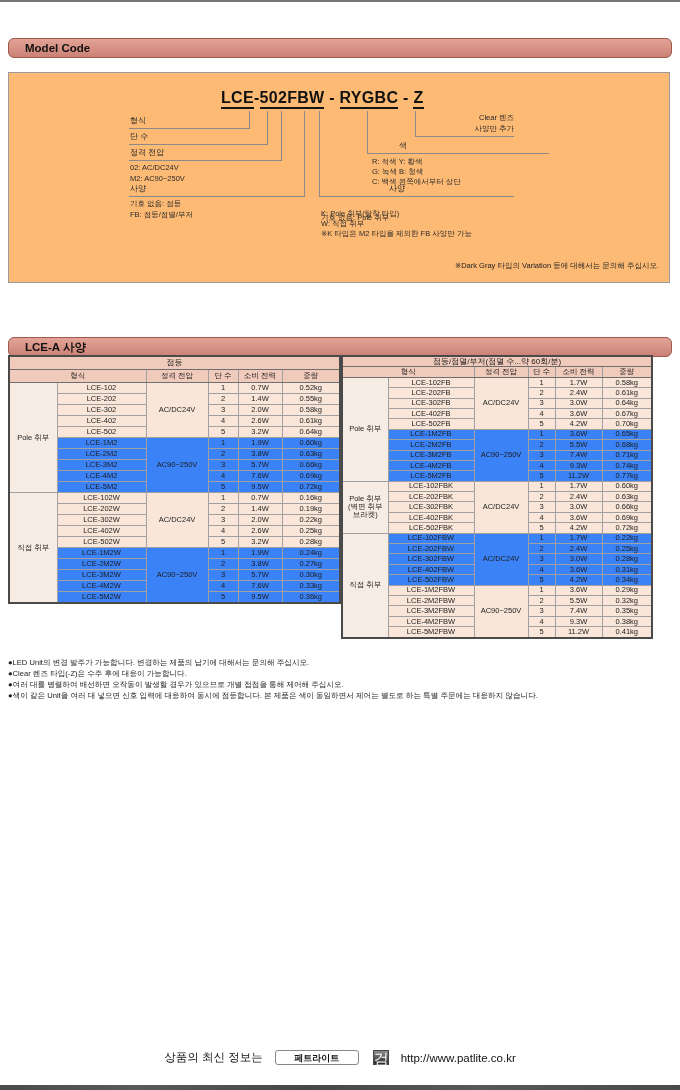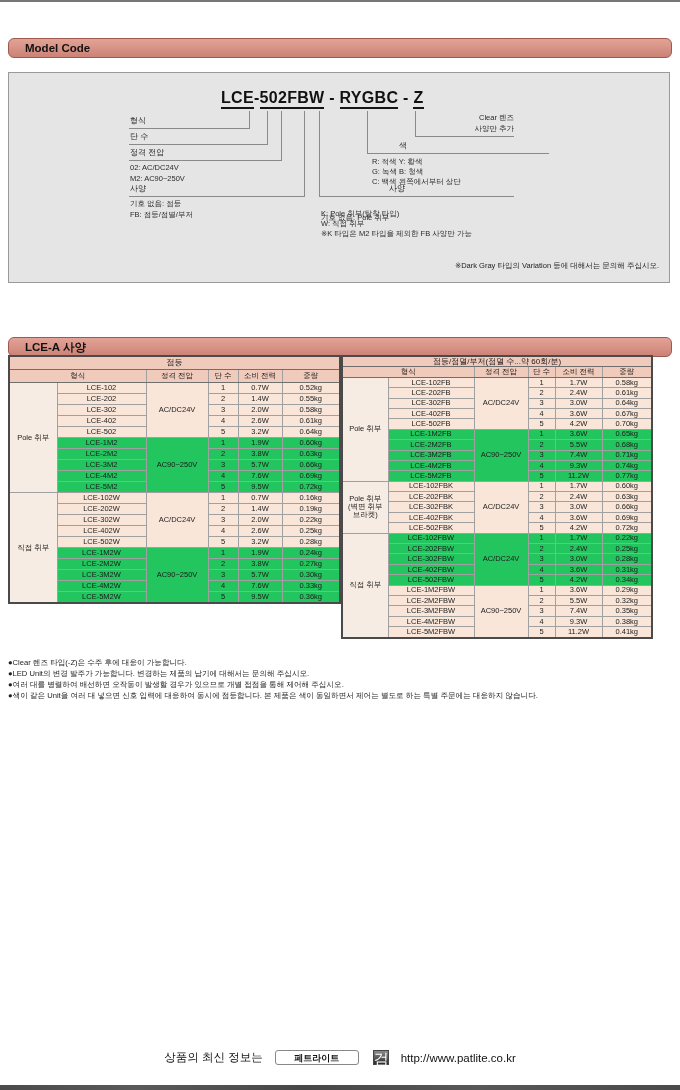--- a/index.html
+++ b/index.html
@@ -16,34 +16,34 @@
         background:linear-gradient(#e4a honors,#cc8276);
         background:linear-gradient(#e2a añ96,#cc8276);
         background:linear-gradient(#e2a396,#cc8276);
         border:1px solid #9e584c;box-sizing:border-box;
         font-size:11.5px;font-weight:bold;color:#111;line-height:18px;padding-left:16px;}
   #bar-model{top:38px;}
   #bar-spec{top:337px;}
 
   
   #diagram{position:absolute;left:8px;top:72px;width:662px;height:211px;
-        border:1px solid #9a9a9a;box-sizing:border-box;background:#e5e5e5;}
+        border:1px solid #9a9a9a;box-sizing:border-box;background:#fdba74;}
   #code-title{position:absolute;left:212px;top:16px;font-size:16px;font-weight:bold;
         letter-spacing:0.3px;white-space:pre;color:#111;}
   #code-title .seg{padding-bottom:1px;}
   #code-title .seg.u{border-bottom:2px solid #151515;}
   .dlabel{position:absolute;font-size:8px;color:#2a2a2a;white-space:pre;line-height:10px;}
   .dsmall{position:absolute;font-size:7.5px;color:#2a2a2a;white-space:pre;line-height:10.5px;}
   .hline{position:absolute;height:1px;background:#8a8a8a;}
   .vline{position:absolute;width:1px;background:#8a8a8a;}
   #diagram-note{position:absolute;right:10px;top:188px;font-size:7.5px;color:#222;}
 
   
   .spec-table{position:absolute;top:355px;border-collapse:collapse;table-layout:fixed;
-        border:2px solid #4a4a4a;background:#22c55e;}
+        border:2px solid #4a4a4a;background:#3b82f6;}
   #table-left{left:8px;width:331px;}
   #table-right{left:341px;width:310px;}
   .spec-table td{border:1px solid #a0a0a0;text-align:center;vertical-align:middle;
         padding:0;font-size:7.5px;line-height:1.05;height:10px;color:#1c1c1c;}
   #table-right td{height:9.4px;}
   .spec-table tr.t-title td{background:#f0cabb;font-size:8px;height:12px;border-bottom:1px solid #6f6f6f;}
   .spec-table tr.t-head td{background:#f0cabb;height:12px;border-bottom:1px solid #6f6f6f;}
   .spec-table tr.shade td:not(.gcell){background:#f9e6d9;}
   .spec-table td.gcell{background:#f7ece3;white-space:pre-line;}
 
@@ -445,22 +445,22 @@
         <tr class="shade">
           <td class="mcell">LCE-5M2FBW</td>
           <td>5</td>
           <td>11.2W</td>
           <td>0.41kg</td>
         </tr>
       </tbody>
   </table>
 
   <div id="footnotes">
+    <div>●LED Unit의 변경 발주가 가능합니다. 변경하는 제품의 납기에 대해서는 문의해 주십시오.</div>
     <div>●Clear 렌즈 타입(-Z)은 수주 후에 대응이 가능합니다.</div>
-    <div>●LED Unit의 변경 발주가 가능합니다. 변경하는 제품의 납기에 대해서는 문의해 주십시오.</div>
     <div>●여러 대를 병렬하여 배선하면 오작동이 발생할 경우가 있으므로 개별 접점을 통해 제어해 주십시오.</div>
     <div>●색이 같은 Unit을 여러 대 넣으면 신호 입력에 대응하여 동시에 점등합니다. 본 제품은 색이 동일하면서 제어는 별도로 하는 특별 주문에는 대응하지 않습니다.</div>
   </div>
 
   <div id="footer">
     <span>상품의 최신 정보는</span>
     <span id="search-term">페트라이트</span>
     <span id="search-btn">검색</span>
     <span class="url">http://www.patlite.co.kr</span>
   </div>

